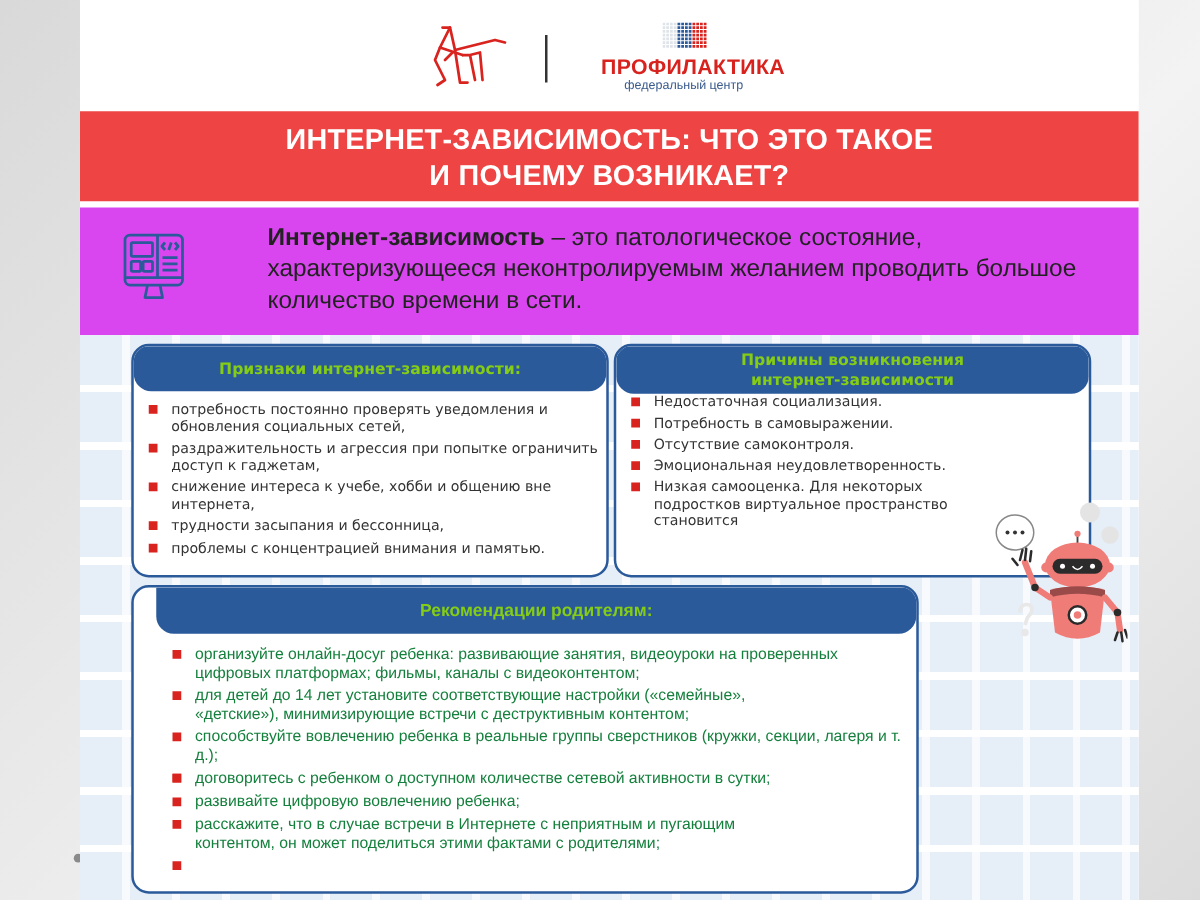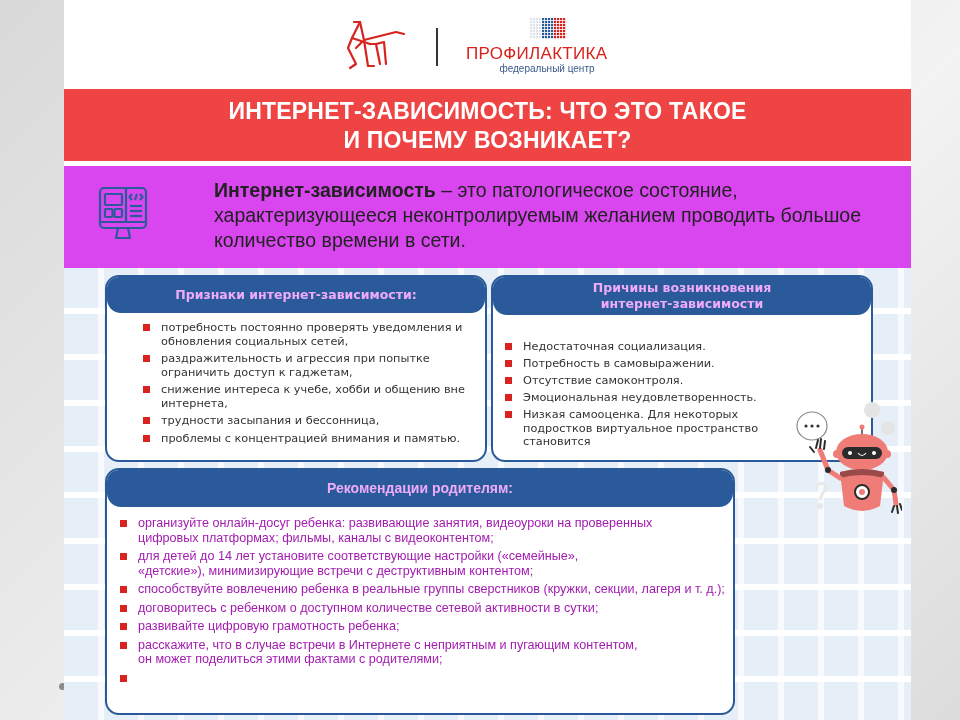--- a/index.html
+++ b/index.html
@@ -16,22 +16,22 @@
   .poster {
     position: absolute; left: 64px; top: 0; width: 847px; height: 720px;
     background: #ffffff; overflow: hidden;
   }
   
   .logo-row { position: absolute; left: 0; top: 0; width: 100%; height: 88px; }
   .horse-icon { position: absolute; left: 282px; top: 18px; width: 66px; height: 52px; }
   .logo-divider { position: absolute; left: 372px; top: 28px; width: 2px; height: 38px; background: #333; }
   .flag-icon { position: absolute; left: 466px; top: 18px; width: 36px; height: 22px; }
   .brand-name {
-    position: absolute; left: 402px; top: 44px; width: 162px; text-align: left;
-    font-family: "Liberation Sans", sans-serif; font-weight: normal; font-size: 17px;
+    position: absolute; left: 402px; top: 44px; width: 162px; text-align: right;
+    font-family: "Liberation Sans", sans-serif; font-weight: bold; font-size: 17px;
     color: #d8221e; letter-spacing: 0.3px;
   }
   .brand-sub {
     position: absolute; left: 402px; top: 63px; width: 162px; text-align: center;
     font-family: "Liberation Sans", sans-serif; font-size: 10px; color: #3a5a8c;
   }
   .banner {
     position: absolute; left: 0; top: 89px; width: 100%; height: 72px;
     background: #ef4444; color: #fff; text-align: center;
     font-family: "Liberation Sans", sans-serif; font-weight: bold; font-size: 23px;
@@ -53,48 +53,48 @@
     background: repeating-linear-gradient(180deg, #e6eef8 0px, #e6eef8 40px, #ffffff 40px, #ffffff 46px);
   }
   .stripes::before {
     content: ""; position: absolute; left: 0; top: 0; width: 100%; height: 100%;
     background: repeating-linear-gradient(90deg, transparent 0px, transparent 34px, rgba(255,255,255,0.7) 34px, rgba(255,255,255,0.7) 40px);
   }
   .panel {
     position: absolute; background: #fff; border: 2px solid #2a5a9a; border-radius: 14px; overflow: hidden;
   }
   .panel-header {
-    background: #2a5a9a; color: #f0abfc; text-align: center;
+    background: #2a5a9a; color: #84cc16; text-align: center;
     font-family: "DejaVu Sans", sans-serif; font-weight: bold; font-size: 12.5px; line-height: 16px;
     border-bottom-right-radius: 14px; border-bottom-left-radius: 14px;
   }
   .panel ul { list-style: none; }
   .panel li {
     position: relative; padding-left: 30px; color: #333;
     font-family: "DejaVu Sans", sans-serif; font-size: 11.3px; line-height: 13.5px;
   }
   .bullet {
     position: absolute; left: 12px; top: 3px; width: 7px; height: 7px; background: #d9231f;
   }
   .panel-signs { left: 41px; top: 275px; width: 382px; height: 187px; }
   .panel-signs .panel-header { height: 36px; line-height: 36px; }
-  .panel-signs ul { padding-top: 8px; padding-left: 24px; }
+  .panel-signs ul { padding-top: 8px; }
   .panel-signs li { margin-bottom: 4px; }
   .panel-causes { left: 427px; top: 275px; width: 382px; height: 187px; }
   .panel-causes .panel-header { height: 38px; padding-top: 3px; }
-  .panel-causes ul { padding-top: 25px; }
+  .panel-causes ul { padding-top: 0; }
   .panel-causes li { margin-bottom: 3.6px; }
-  .panel-recs { left: 41px; top: 468px; width: 630px; height: 247px; }
+  .panel-recs { left: 41px; top: 468px; width: 630px; height: 247px; padding-left: 18px; }
   .panel-recs .panel-header {
     height: 37px; line-height: 37px; font-family: "Liberation Sans", sans-serif; font-size: 14px;
   }
   .panel-recs ul { padding-top: 9px; }
   .panel-recs li {
     font-family: "Liberation Sans", sans-serif; font-size: 12.6px; line-height: 14.5px;
-    padding-left: 31px; margin-bottom: 4px; color: #a21caf;
+    padding-left: 31px; margin-bottom: 4px; color: #15803d;
   }
   .panel-recs .bullet { left: 13px; top: 4px; }
   .robot { position: absolute; left: 728px; top: 398px; width: 110px; height: 120px; }
 </style>
 </head>
 <body>
 
 <div class="slide-dot"></div>
 
 <div class="poster">
@@ -255,21 +255,21 @@
   </div>
 
   <div class="panel panel-recs">
     <div class="panel-header">Рекомендации родителям:</div>
     <ul>
       <li style="padding-right:50px"><span class="bullet"></span><span>организуйте онлайн-досуг ребенка: развивающие занятия, видеоуроки на проверенных цифровых платформах; фильмы, каналы с видеоконтентом;</span></li>
       <li style="padding-right:130px"><span class="bullet"></span><span>для детей до 14 лет установите соответствующие настройки («семейные», «детские»), минимизирующие встречи с деструктивным контентом;</span></li>
       <li><span class="bullet"></span><span>способствуйте вовлечению ребенка в реальные группы сверстников (кружки, секции, лагеря и т. д.);</span></li>
       <li><span class="bullet"></span></li>
       <li><span class="bullet"></span><span>договоритесь с ребенком о доступном количестве сетевой активности в сутки;</span></li>
-      <li><span class="bullet"></span><span>развивайте цифровую грамотность ребенка;</span></li>
+      <li><span class="bullet"></span><span>развивайте цифровую вовлечению ребенка;</span></li>
       <li style="padding-right:80px"><span class="bullet"></span><span>расскажите, что в случае встречи в Интернете с неприятным и пугающим контентом, он может поделиться этими фактами с родителями;</span></li>
       <li style="padding-right:120px"><span class="bullet"></span></li>
     </ul>
   </div>
 
   <svg class="robot" viewBox="0 0 110 120">
     <g fill="#e4e4e4">
       <circle cx="80" cy="12" r="8"></circle>
       <circle cx="96" cy="30" r="7"></circle>
     </g>

